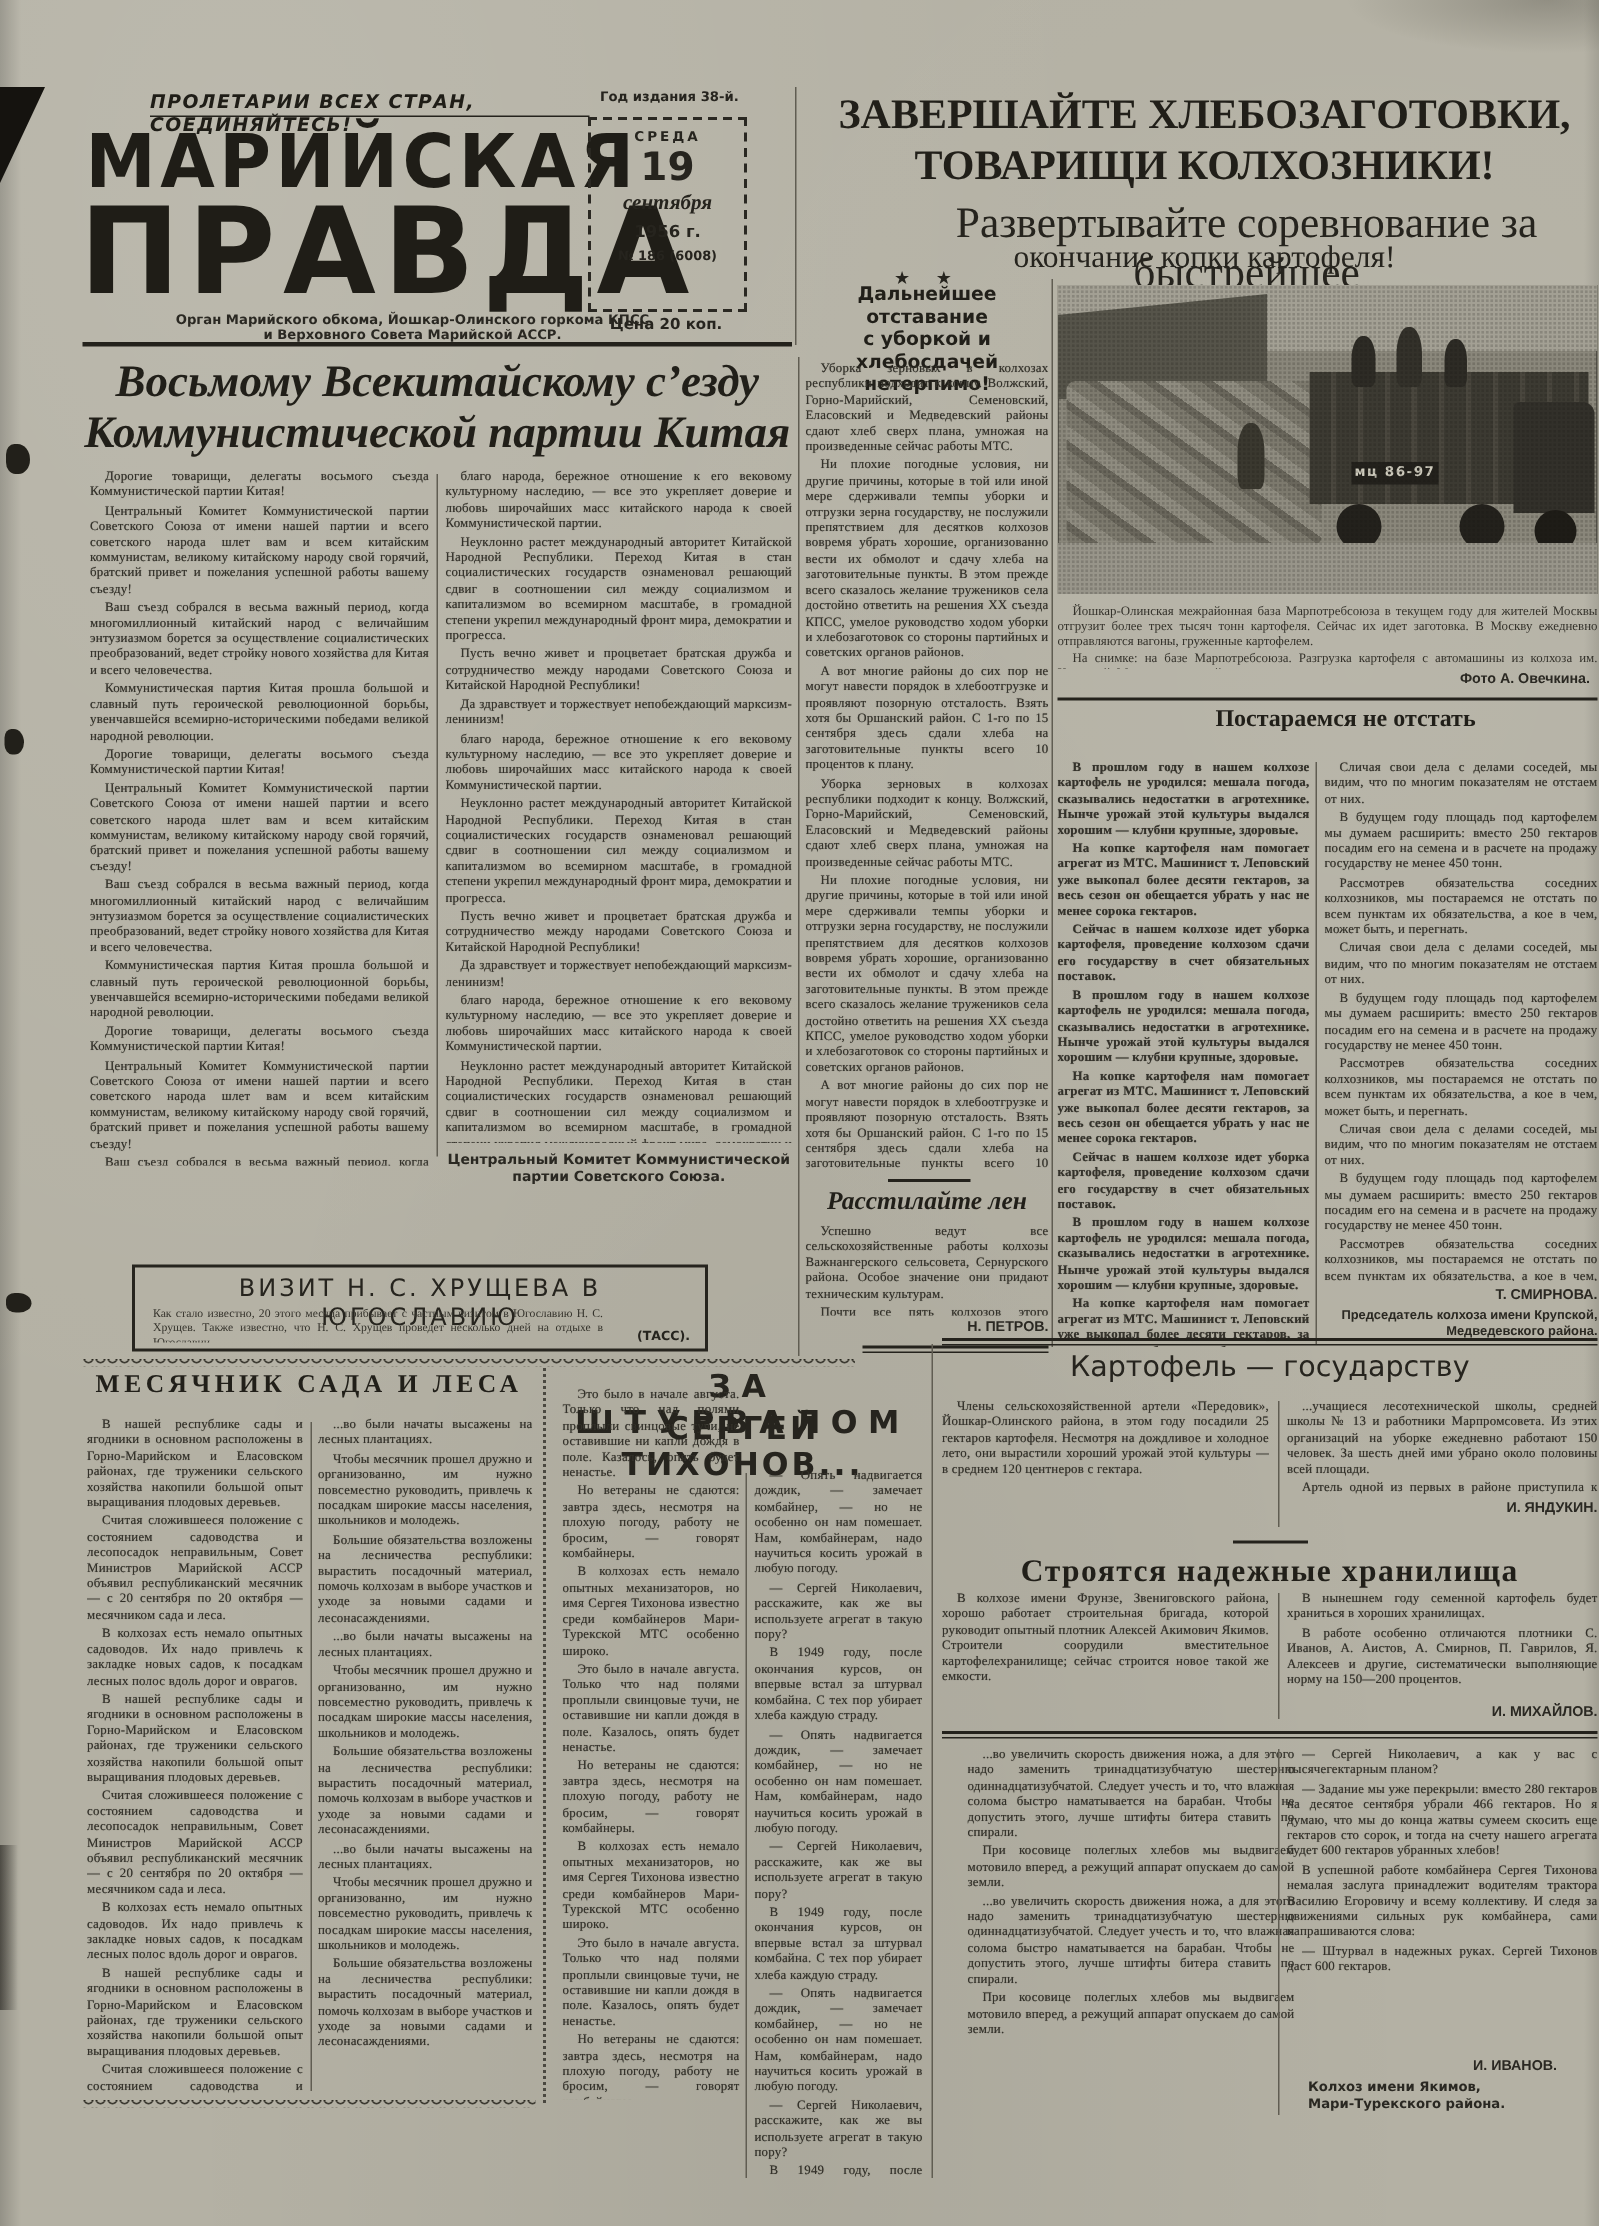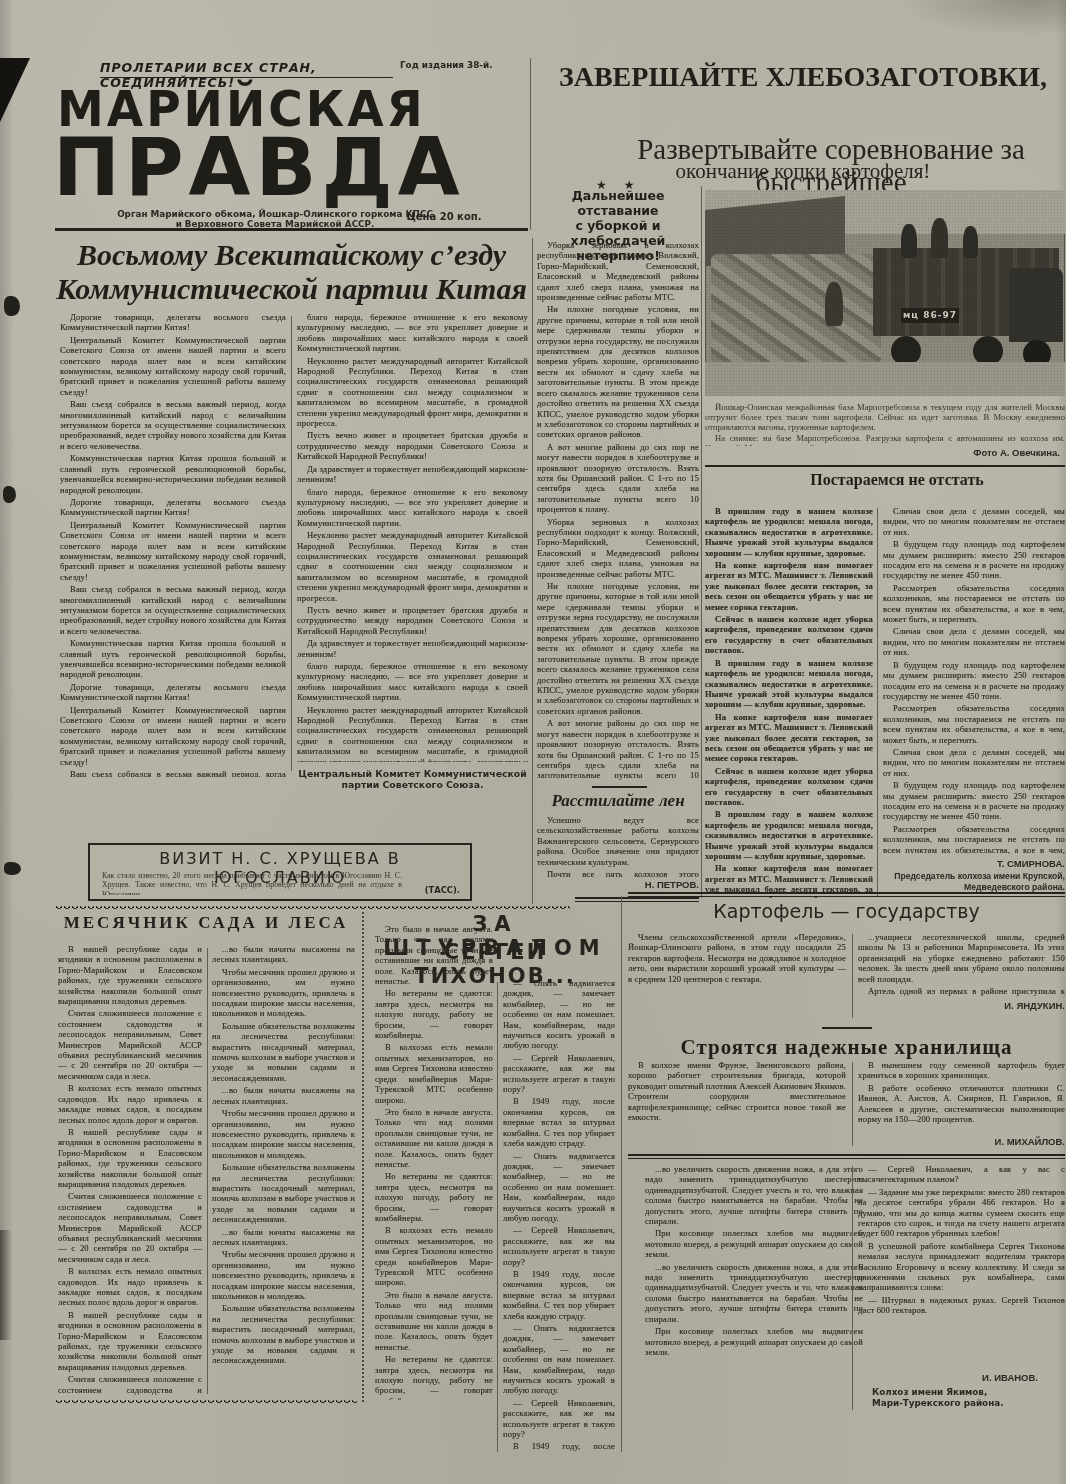--- a/index.html
+++ b/index.html
@@ -54,26 +54,34 @@
   <div class="abs sans ink" style="left:57px;top:84px;width:345px;font-size:47px;font-weight:bold;letter-spacing:3px;line-height:50px;transform:scaleY(1.05);">МАРИЙСКАЯ</div>
   <div class="abs sans ink" style="left:53px;top:126px;width:352px;font-size:80px;font-weight:bold;letter-spacing:5px;line-height:84px;transform:scaleY(1.0);">ПРАВДА</div>
 
   <div class="abs sans ctr" style="left:70px;top:209px;width:410px;font-size:8.8px;font-weight:bold;line-height:10px;color:#2a2822;">
     <span>Орган Марийского обкома, Йошкар-Олинского горкома КПСС</span><br>
     <span>и Верховного Совета Марийской АССР.</span>
   </div>
 
   <div class="abs sans" style="left:400px;top:60px;width:100px;font-size:8.8px;font-weight:bold;">Год издания 38-й.</div>
 
+  <div class="abs" style="left:392px;top:78px;width:102px;height:126px;border:2px dashed #2a2822;text-align:center;">
+    <div class="sans" style="margin-top:7px;font-size:9px;font-weight:bold;letter-spacing:2px;">СРЕДА</div>
+    <div class="sans" style="margin-top:2px;font-size:26px;font-weight:bold;line-height:26px;">19</div>
+    <div class="serif" style="margin-top:3px;font-size:14px;font-weight:bold;font-style:italic;">сентября</div>
+    <div class="sans" style="margin-top:4px;font-size:11px;font-weight:bold;">1956 г.</div>
+    <div class="sans" style="margin-top:5px;font-size:8.6px;font-weight:bold;">№ 186 (6008)</div>
+  </div>
   <div class="abs sans ctr" style="left:396px;top:211px;width:96px;font-size:10px;font-weight:bold;">Цена 20 коп.</div>
 
   <div class="vrule" style="left:530px;top:58px;height:172px;"></div>
   <div class="hrule" style="left:55px;top:228px;width:473px;height:3px;"></div>
 
   <div class="abs ctr headline-serif" style="left:540px;top:62px;width:526px;font-size:28px;line-height:30px;">ЗАВЕРШАЙТЕ ХЛЕБОЗАГОТОВКИ,</div>
+  <div class="abs ctr headline-serif" style="left:540px;top:96px;width:526px;font-size:28px;line-height:30px;">ТОВАРИЩИ КОЛХОЗНИКИ!</div>
   <div class="abs ctr serif" style="left:573px;top:133px;width:516px;font-size:29px;color:#26241e;">Развертывайте соревнование за быстрейшее</div>
   <div class="abs ctr serif" style="left:545px;top:159px;width:516px;font-size:21px;color:#26241e;">окончание копки картофеля!</div>
   <div class="abs" style="left:596px;top:178px;font-size:12px;letter-spacing:7px;color:#26241e;">★ ★</div>
 
   <div class="abs ctr headline-serif" style="left:55px;top:238px;width:473px;font-size:30px;font-style:italic;line-height:33px;">Восьмому Всекитайскому с’езду</div>
   <div class="abs ctr headline-serif" style="left:55px;top:272px;width:473px;font-size:30px;font-style:italic;line-height:33px;">Коммунистической партии Китая</div>
 
   <div class="col blurtxt" style="left:60px;top:312px;width:226px;height:465px;">
       <p>Дорогие товарищи, делегаты восьмого съезда Коммунистической партии Китая!</p>
       <p>Центральный Комитет Коммунистической партии Советского Союза от имени нашей партии и всего советского народа шлет вам и всем китайским коммунистам, великому китайскому народу свой горячий, братский привет и пожелания успешной работы вашему съезду!</p>

